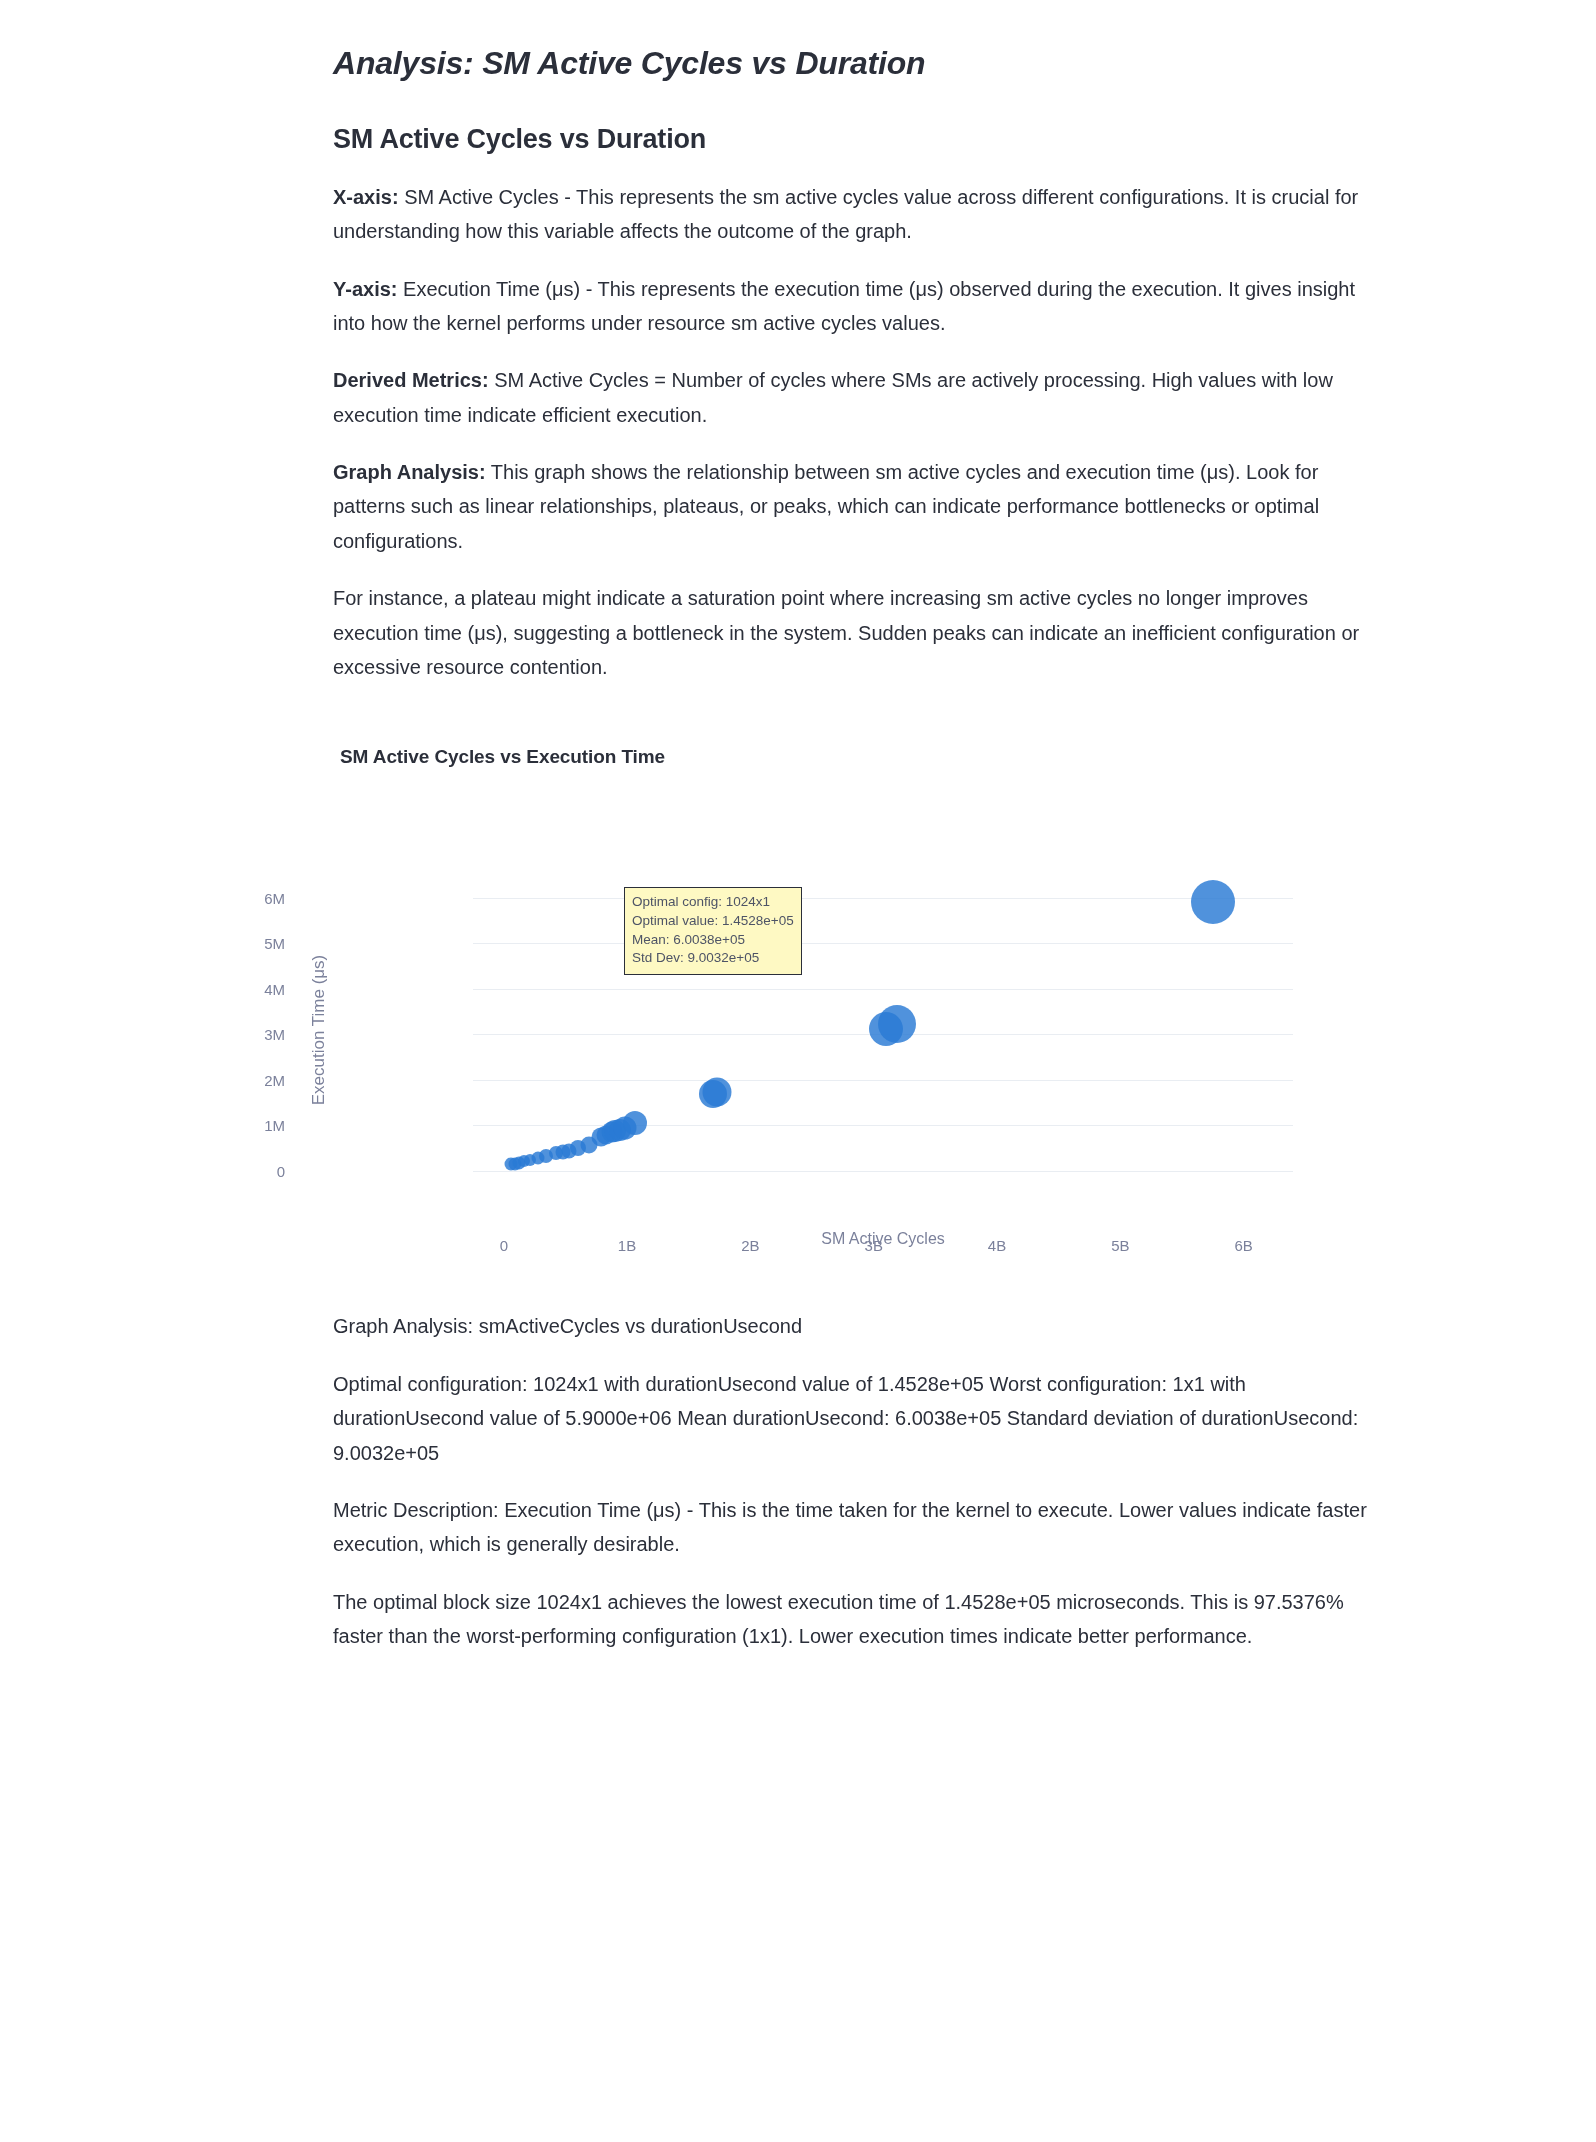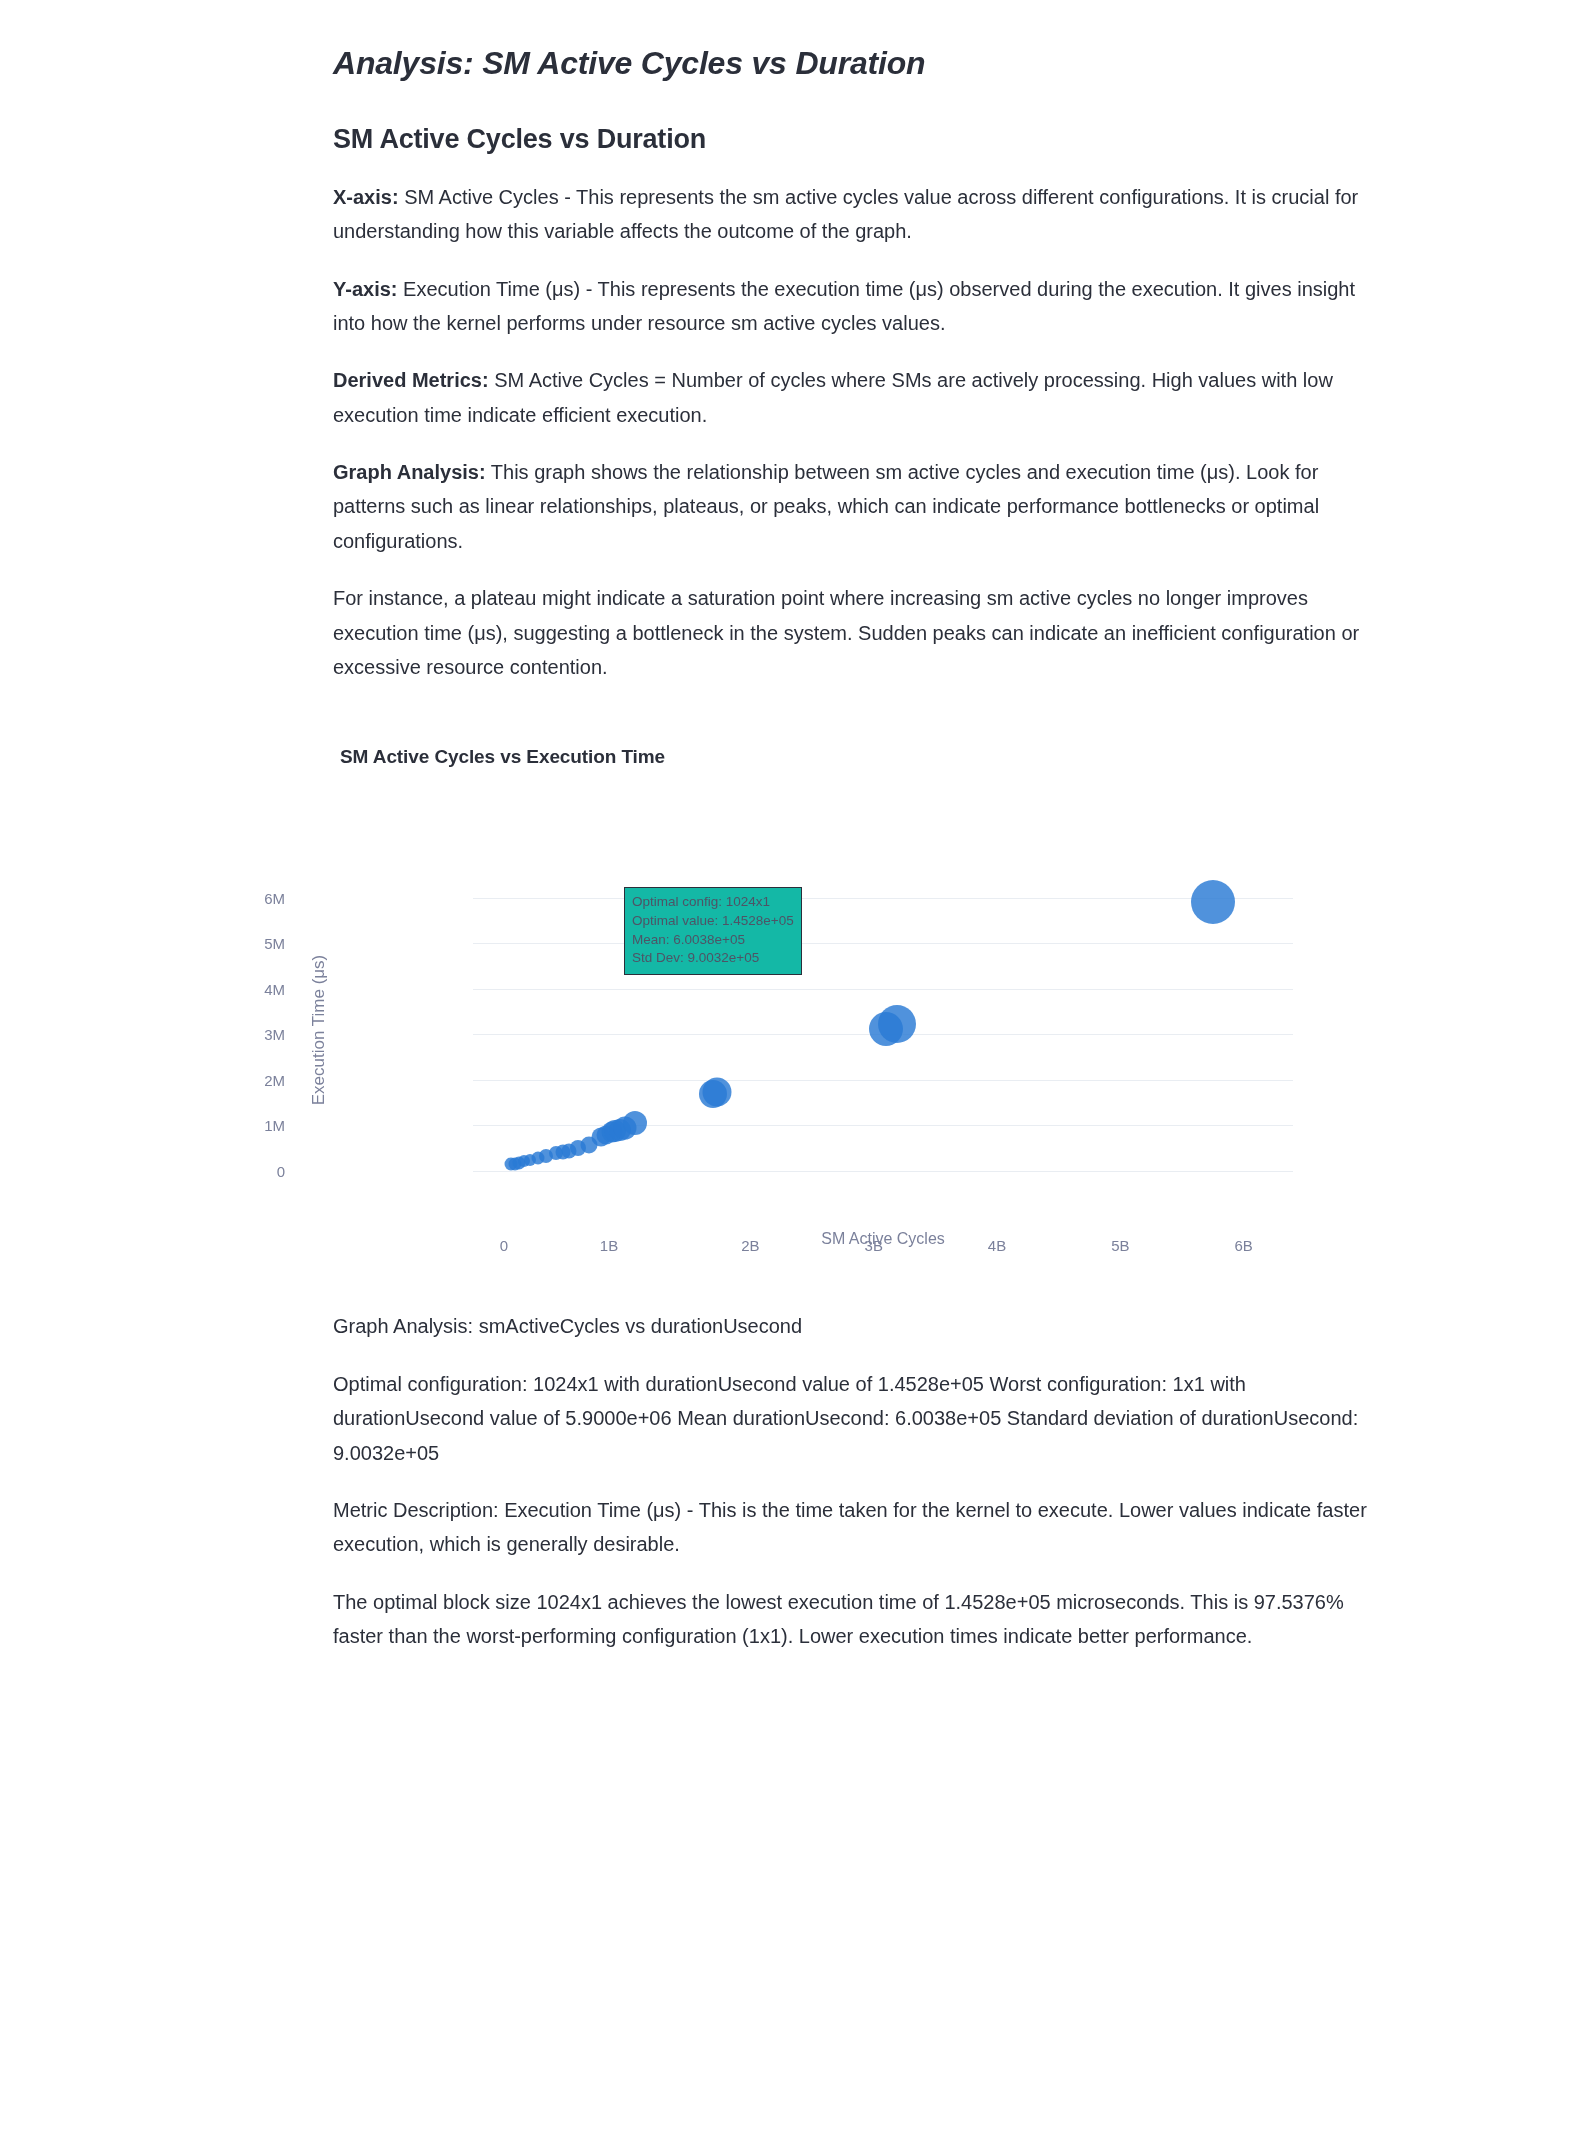--- a/index.html
+++ b/index.html
@@ -134,21 +134,21 @@
     border-radius: 50%;
     background: #2a7ad4;
     opacity: 0.82;
     transform: translate(-50%, -50%);
   }
   .annot-box {
     position: absolute;
     left: 151px;
     top: 8px;
     border: 1.6px solid #2b2f3a;
-    background: #14b8a6;
+    background: #fef9c3;
     padding: 5px 7px 6px 7px;
     line-height: 1.38;
     z-index: 5;
   }
   .annot-line {
     font-size: 13.5px;
     color: #4e5466;
     white-space: nowrap;
   }
 </style>
@@ -187,21 +187,21 @@
             <div class="ytick-label" style="top: 200.481px;">2M</div>
             <div class="gridline" style="top: 154.917px;"></div>
             <div class="ytick-label" style="top: 154.917px;">3M</div>
             <div class="gridline" style="top: 109.353px;"></div>
             <div class="ytick-label" style="top: 109.353px;">4M</div>
             <div class="gridline" style="top: 63.7895px;"></div>
             <div class="ytick-label" style="top: 63.7895px; text-align: right;">5M</div>
             <div class="gridline" style="top: 18.2256px;"></div>
             <div class="ytick-label" style="top: 18.2256px;">6M</div>
             <div class="xtick-label" style="left: 30.8271px;">0</div>
-            <div class="xtick-label" style="left: 136px;">1B</div>
+            <div class="xtick-label" style="left: 154px;">1B</div>
             <div class="xtick-label" style="left: 277.444px;">2B</div>
             <div class="xtick-label" style="left: 400.752px;">3B</div>
             <div class="xtick-label" style="left: 524.06px;">4B</div>
             <div class="xtick-label" style="left: 647.368px;">5B</div>
             <div class="xtick-label" style="left: 770.677px;">6B</div>
             <div class="dot" style="left: 38.2256px; top: 284.989px; width: 13px; height: 13px; background: rgb(42, 122, 212);"></div>
             <div class="dot" style="left: 41.9248px; top: 284.319px; width: 13px; height: 13px; background: rgb(42, 122, 212);"></div>
             <div class="dot" style="left: 46.2406px; top: 283.18px; width: 13px; height: 13px; background: rgb(42, 122, 212);"></div>
             <div class="dot" style="left: 51.1729px; top: 281.813px; width: 12px; height: 12px; background: rgb(42, 122, 212);"></div>
             <div class="dot" style="left: 57.3383px; top: 280.218px; width: 12px; height: 12px; background: rgb(42, 122, 212);"></div>

